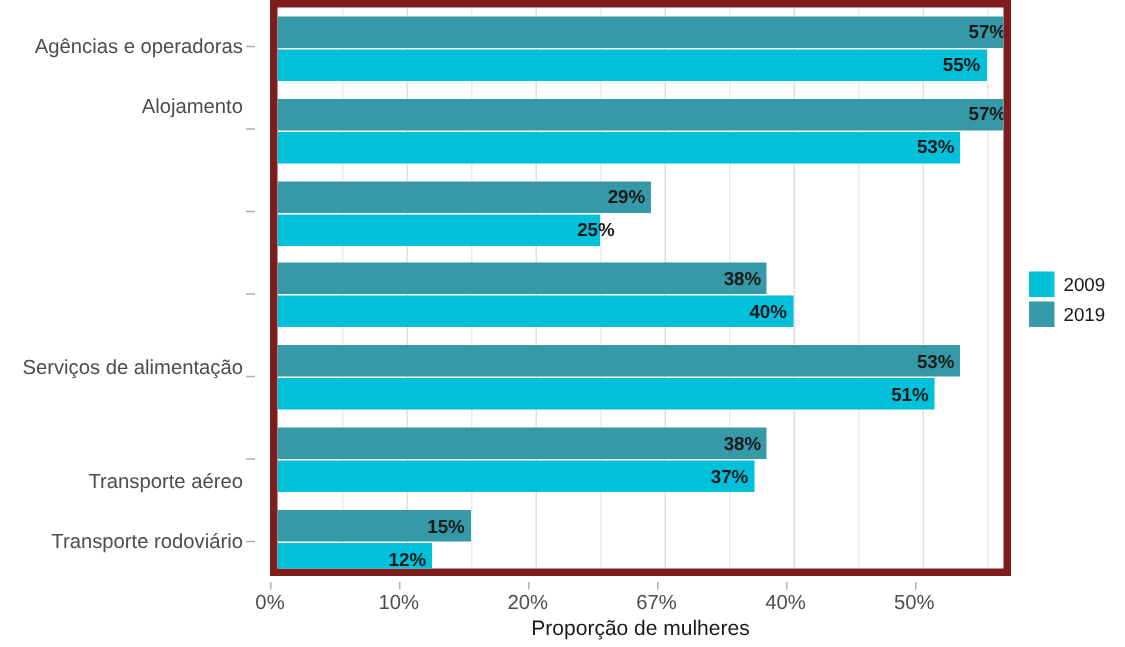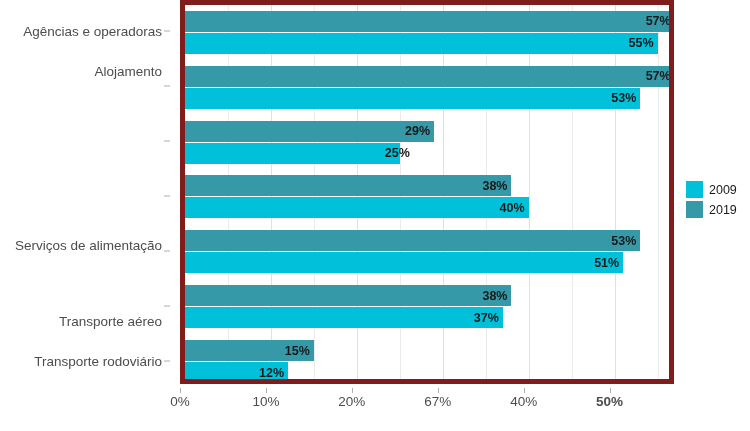--- a/index.html
+++ b/index.html
@@ -240,23 +240,24 @@
       <div class="x-tick-label" style="left: 0px;">0%</div>
       <div class="x-tick-mark" style="left: 85.913px;"></div>
       <div class="x-tick-label" style="left: 85.913px;">10%</div>
       <div class="x-tick-mark" style="left: 171.826px;"></div>
       <div class="x-tick-label" style="left: 171.826px;">20%</div>
       <div class="x-tick-mark" style="left: 257.739px;"></div>
       <div class="x-tick-label" style="left: 257.739px;">67%</div>
       <div class="x-tick-mark" style="left: 343.652px;"></div>
       <div class="x-tick-label" style="left: 343.652px;">40%</div>
       <div class="x-tick-mark" style="left: 429.565px;"></div>
-      <div class="x-tick-label" style="left: 429.565px; font-weight: bold;">50%</div>
-    </div>
-
+      <div class="x-tick-label" style="left: 429.565px;">50%</div>
+    </div>
+
+  <div class="x-axis-title">Proporção de mulheres</div>
 
   <div class="legend">
     <div class="legend-row">
       <span class="legend-swatch" style="background: rgb(0, 192, 218);"></span>
       <span class="legend-label">2009</span>
     </div>
     <div class="legend-row">
       <span class="legend-swatch" style="background: rgb(53, 153, 168);"></span>
       <span class="legend-label">2019</span>
     </div>

